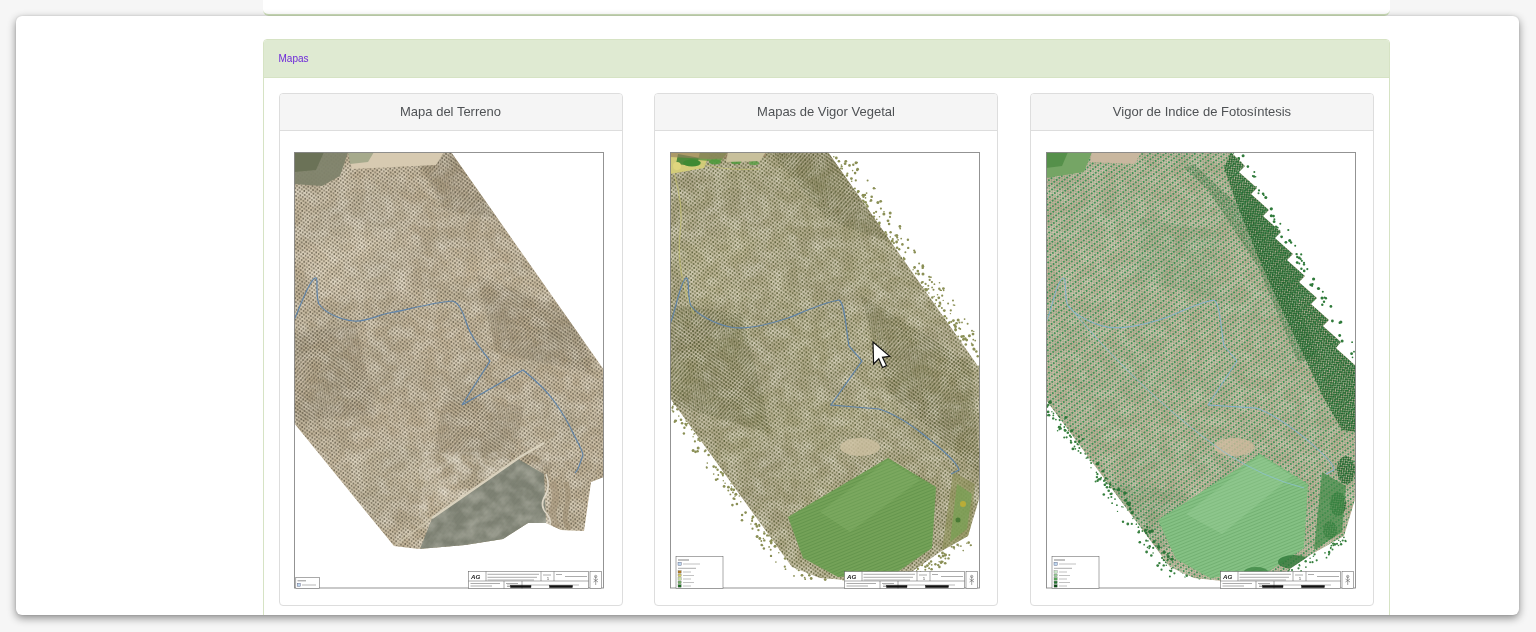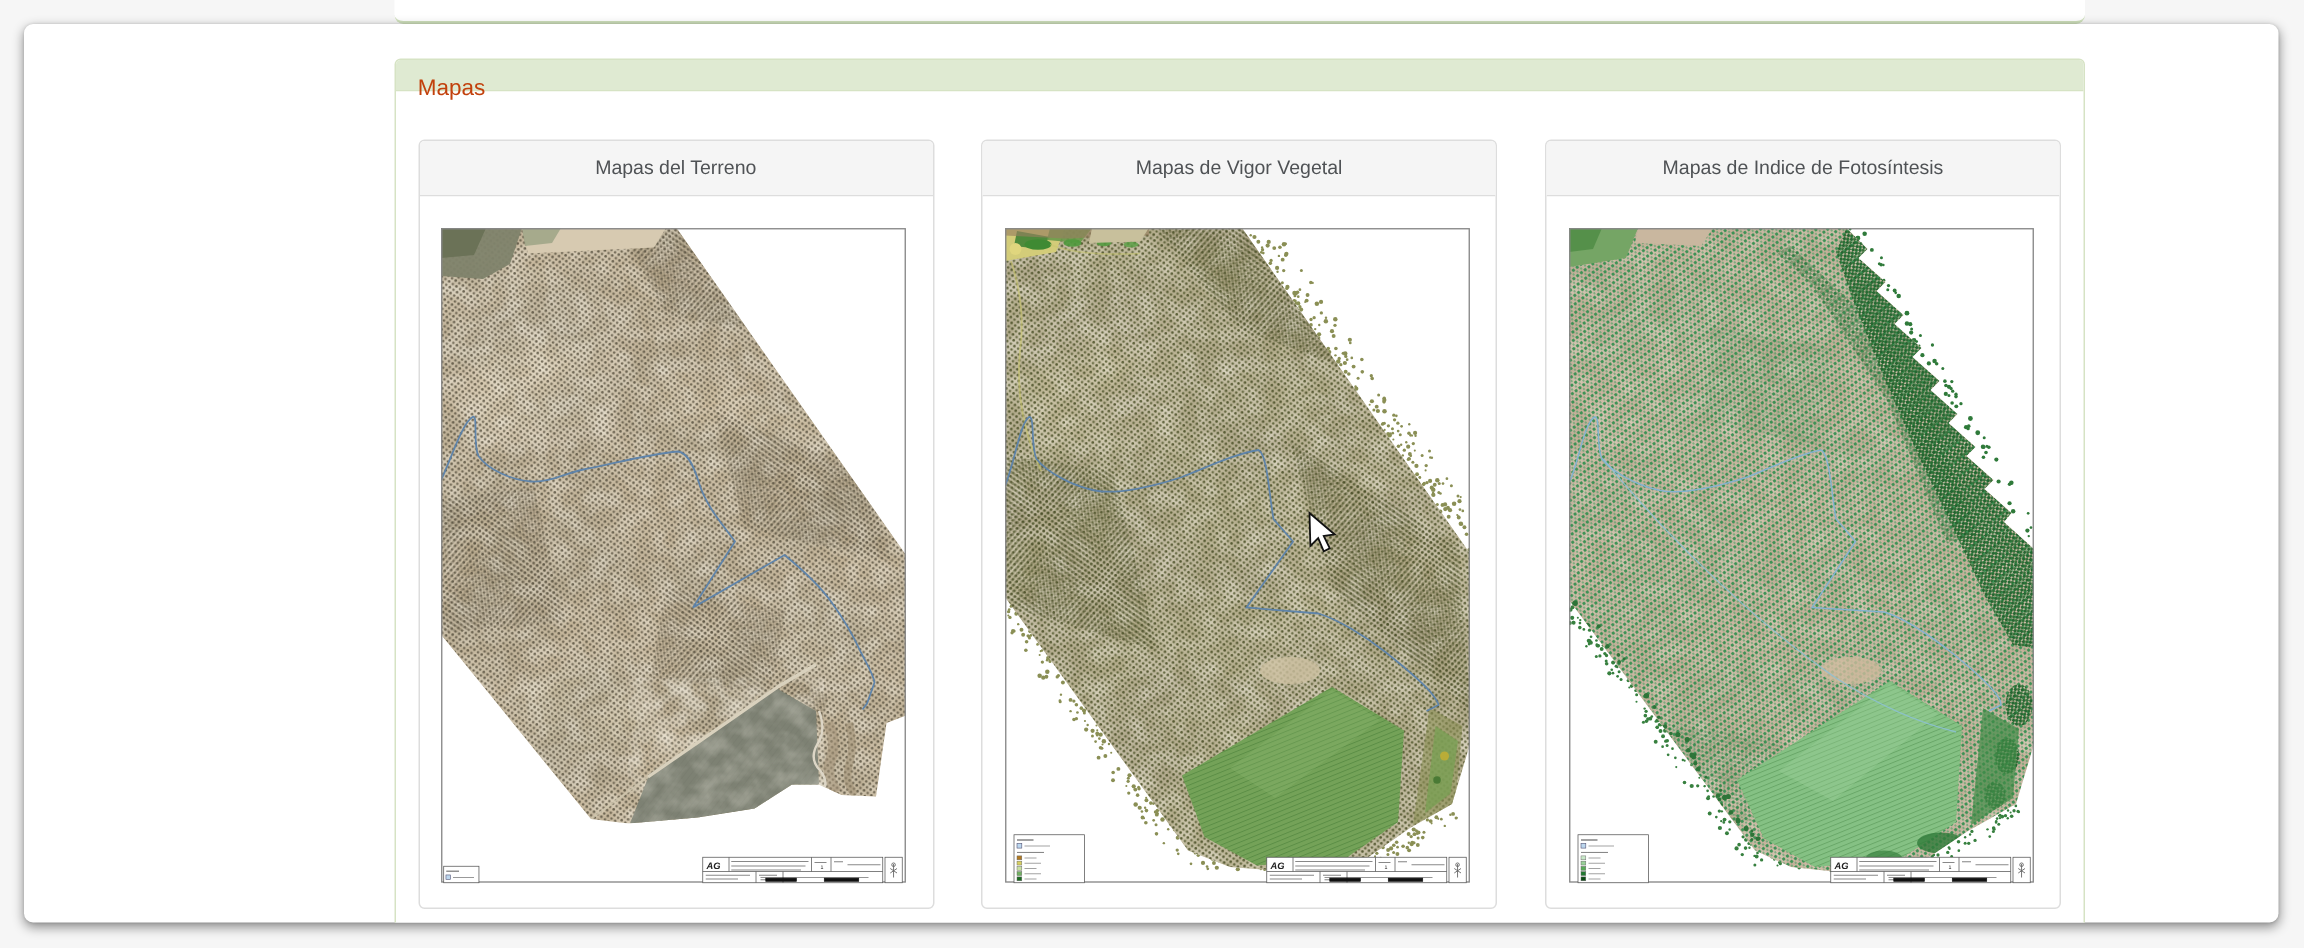--- a/index.html
+++ b/index.html
@@ -1,19 +1,19 @@
 <!DOCTYPE html>
 <html><head><meta charset="utf-8">
 <style>
 * { margin:0; padding:0; box-sizing:border-box; }
 html,body { width:1536px; height:632px; background:#f6f6f6; font-family:"Liberation Sans", sans-serif; overflow:hidden; position:relative; }
 .toppanel { position:absolute; left:262.5px; top:-10px; width:1127px; height:26px; background:#fff; border:none; border-bottom:2px solid #cfe0bc; border-radius:0 0 6px 6px; }
 .card { position:absolute; left:16px; top:16px; width:1503px; height:599px; background:#fff; border-radius:6px; box-shadow:0 3px 8px rgba(0,0,0,0.45), 0 0 2px rgba(0,0,0,0.12); overflow:hidden; }
 .panel { position:absolute; left:246.5px; top:22.5px; width:1127px; height:600px; border:1px solid #d6e3c4; border-radius:4px; background:#fff; }
-.panel-h { height:21px; background:#dfead2; border-bottom:1px solid #d6e3c4; border-radius:3px 3px 0 0; line-height:38px; padding-left:15px; font-size:15px; color:#c2410c; }
+.panel-h { height:38px; background:#dfead2; border-bottom:1px solid #d6e3c4; border-radius:3px 3px 0 0; line-height:38px; padding-left:15px; font-size:10px; color:#6d28d9; }
 .mapcard { position:absolute; top:92.5px; width:344px; height:513px; background:#fff; border:1px solid #ddd; border-radius:4px; }
 .mapcard-h { height:37px; background:#f5f5f5; border-bottom:1px solid #ddd; border-radius:3px 3px 0 0; line-height:36px; text-align:center; font-size:13px; color:#4f5255; }
 .sheet { position:absolute; top:152px; }
 </style></head>
 <body>
 <div class="toppanel"></div>
 <div class="card">
     <div class="panel">
       <div class="panel-h">Mapas</div>
     </div>
@@ -66,21 +66,21 @@
   <feColorMatrix type="matrix" values="0 0 0 0 0.45  0 0 0 0 0.40  0 0 0 0 0.29  1.9 0 0 0 -0.6"></feColorMatrix>
 </filter>
 <filter id="motB" x="0" y="0" width="100%" height="100%">
   <feTurbulence type="fractalNoise" baseFrequency="0.07 0.08" numOctaves="3" seed="37"></feTurbulence>
   <feColorMatrix type="matrix" values="0 0 0 0 0.96  0 0 0 0 0.93  0 0 0 0 0.84  1.7 0 0 0 -0.55"></feColorMatrix>
 </filter>
 </defs>
 </svg>
 
 <div class="mapcard" style="left:278.5px">
- <div class="mapcard-h">Mapas del Terreno</div>
+ <div class="mapcard-h">Mapa del Terreno</div>
 </div>
 <svg class="sheet" style="left:294.0px" width="310" height="437" viewBox="0 0 310 437">
     <clipPath id="clip1">
       <polygon points="0,0 157,0 310,218 310,325 297,330 290,379 267,378 252,371 234,371 209,387 171,393 125,397 100,394 0,271"></polygon>
     </clipPath>
     <g clip-path="url(#clip1)">
       <rect x="0" y="0" width="310" height="436" fill="#c6b79c"></rect>
       <g filter="url(#blur6)">
         <polygon points="10,55 120,48 118,142 14,148" fill="#dbcfb8" opacity="0.7"></polygon>
         <polygon points="0,28 90,26 92,62 0,64" fill="#d5c9b1" opacity="0.55"></polygon>
@@ -683,21 +683,21 @@
 <line x1="13" y1="423.5" x2="24" y2="423.5" stroke="#999" stroke-width="0.6"></line>
 <rect x="8" y="425.6" width="3.2" height="2.6" fill="#c8e0a0" stroke="#666" stroke-width="0.3"></rect>
 <line x1="13" y1="427.0" x2="21" y2="427.0" stroke="#999" stroke-width="0.6"></line>
 <rect x="8" y="429.1" width="3.2" height="2.6" fill="#70b060" stroke="#666" stroke-width="0.3"></rect>
 <line x1="13" y1="430.5" x2="24" y2="430.5" stroke="#999" stroke-width="0.6"></line>
 <rect x="8" y="432.6" width="3.2" height="2.6" fill="#1a6a20" stroke="#666" stroke-width="0.3"></rect>
 <line x1="13" y1="434.0" x2="21" y2="434.0" stroke="#999" stroke-width="0.6"></line>
     <path d="M203,190 l0.6,22 l5.2,-5.2 l3.7,8.7 l4,-1.9 l-4,-8.3 l7.3,-1 z" fill="#fff" stroke="#111" stroke-width="1.2"></path>
   </svg>
 <div class="mapcard" style="left:1030px">
- <div class="mapcard-h">Mapas de Indice de Fotosíntesis</div>
+ <div class="mapcard-h">Vigor de Indice de Fotosíntesis</div>
 </div>
 <svg class="sheet" style="left:1045.5px" width="310" height="437" viewBox="0 0 310 437">
     <clipPath id="clip3">
       <polygon points="0,0 185,0 199,14 193,20 211,36 205,42 223,58 217,64 235,80 229,86 247,102 241,108 259,124 253,130 271,146 265,152 283,168 277,174 295,190 290,196 310,214 310,344 298,384 266,402 236,422 186,430 148,426 124,415 0,248"></polygon>
     </clipPath>
     <g fill="#37803f">
       <circle cx="39.5" cy="301.7" r="1.1"></circle>
       <circle cx="44.5" cy="308.3" r="1.0"></circle>
       <circle cx="7.5" cy="261.4" r="0.8"></circle>
       <circle cx="24.8" cy="288.7" r="1.0"></circle>

